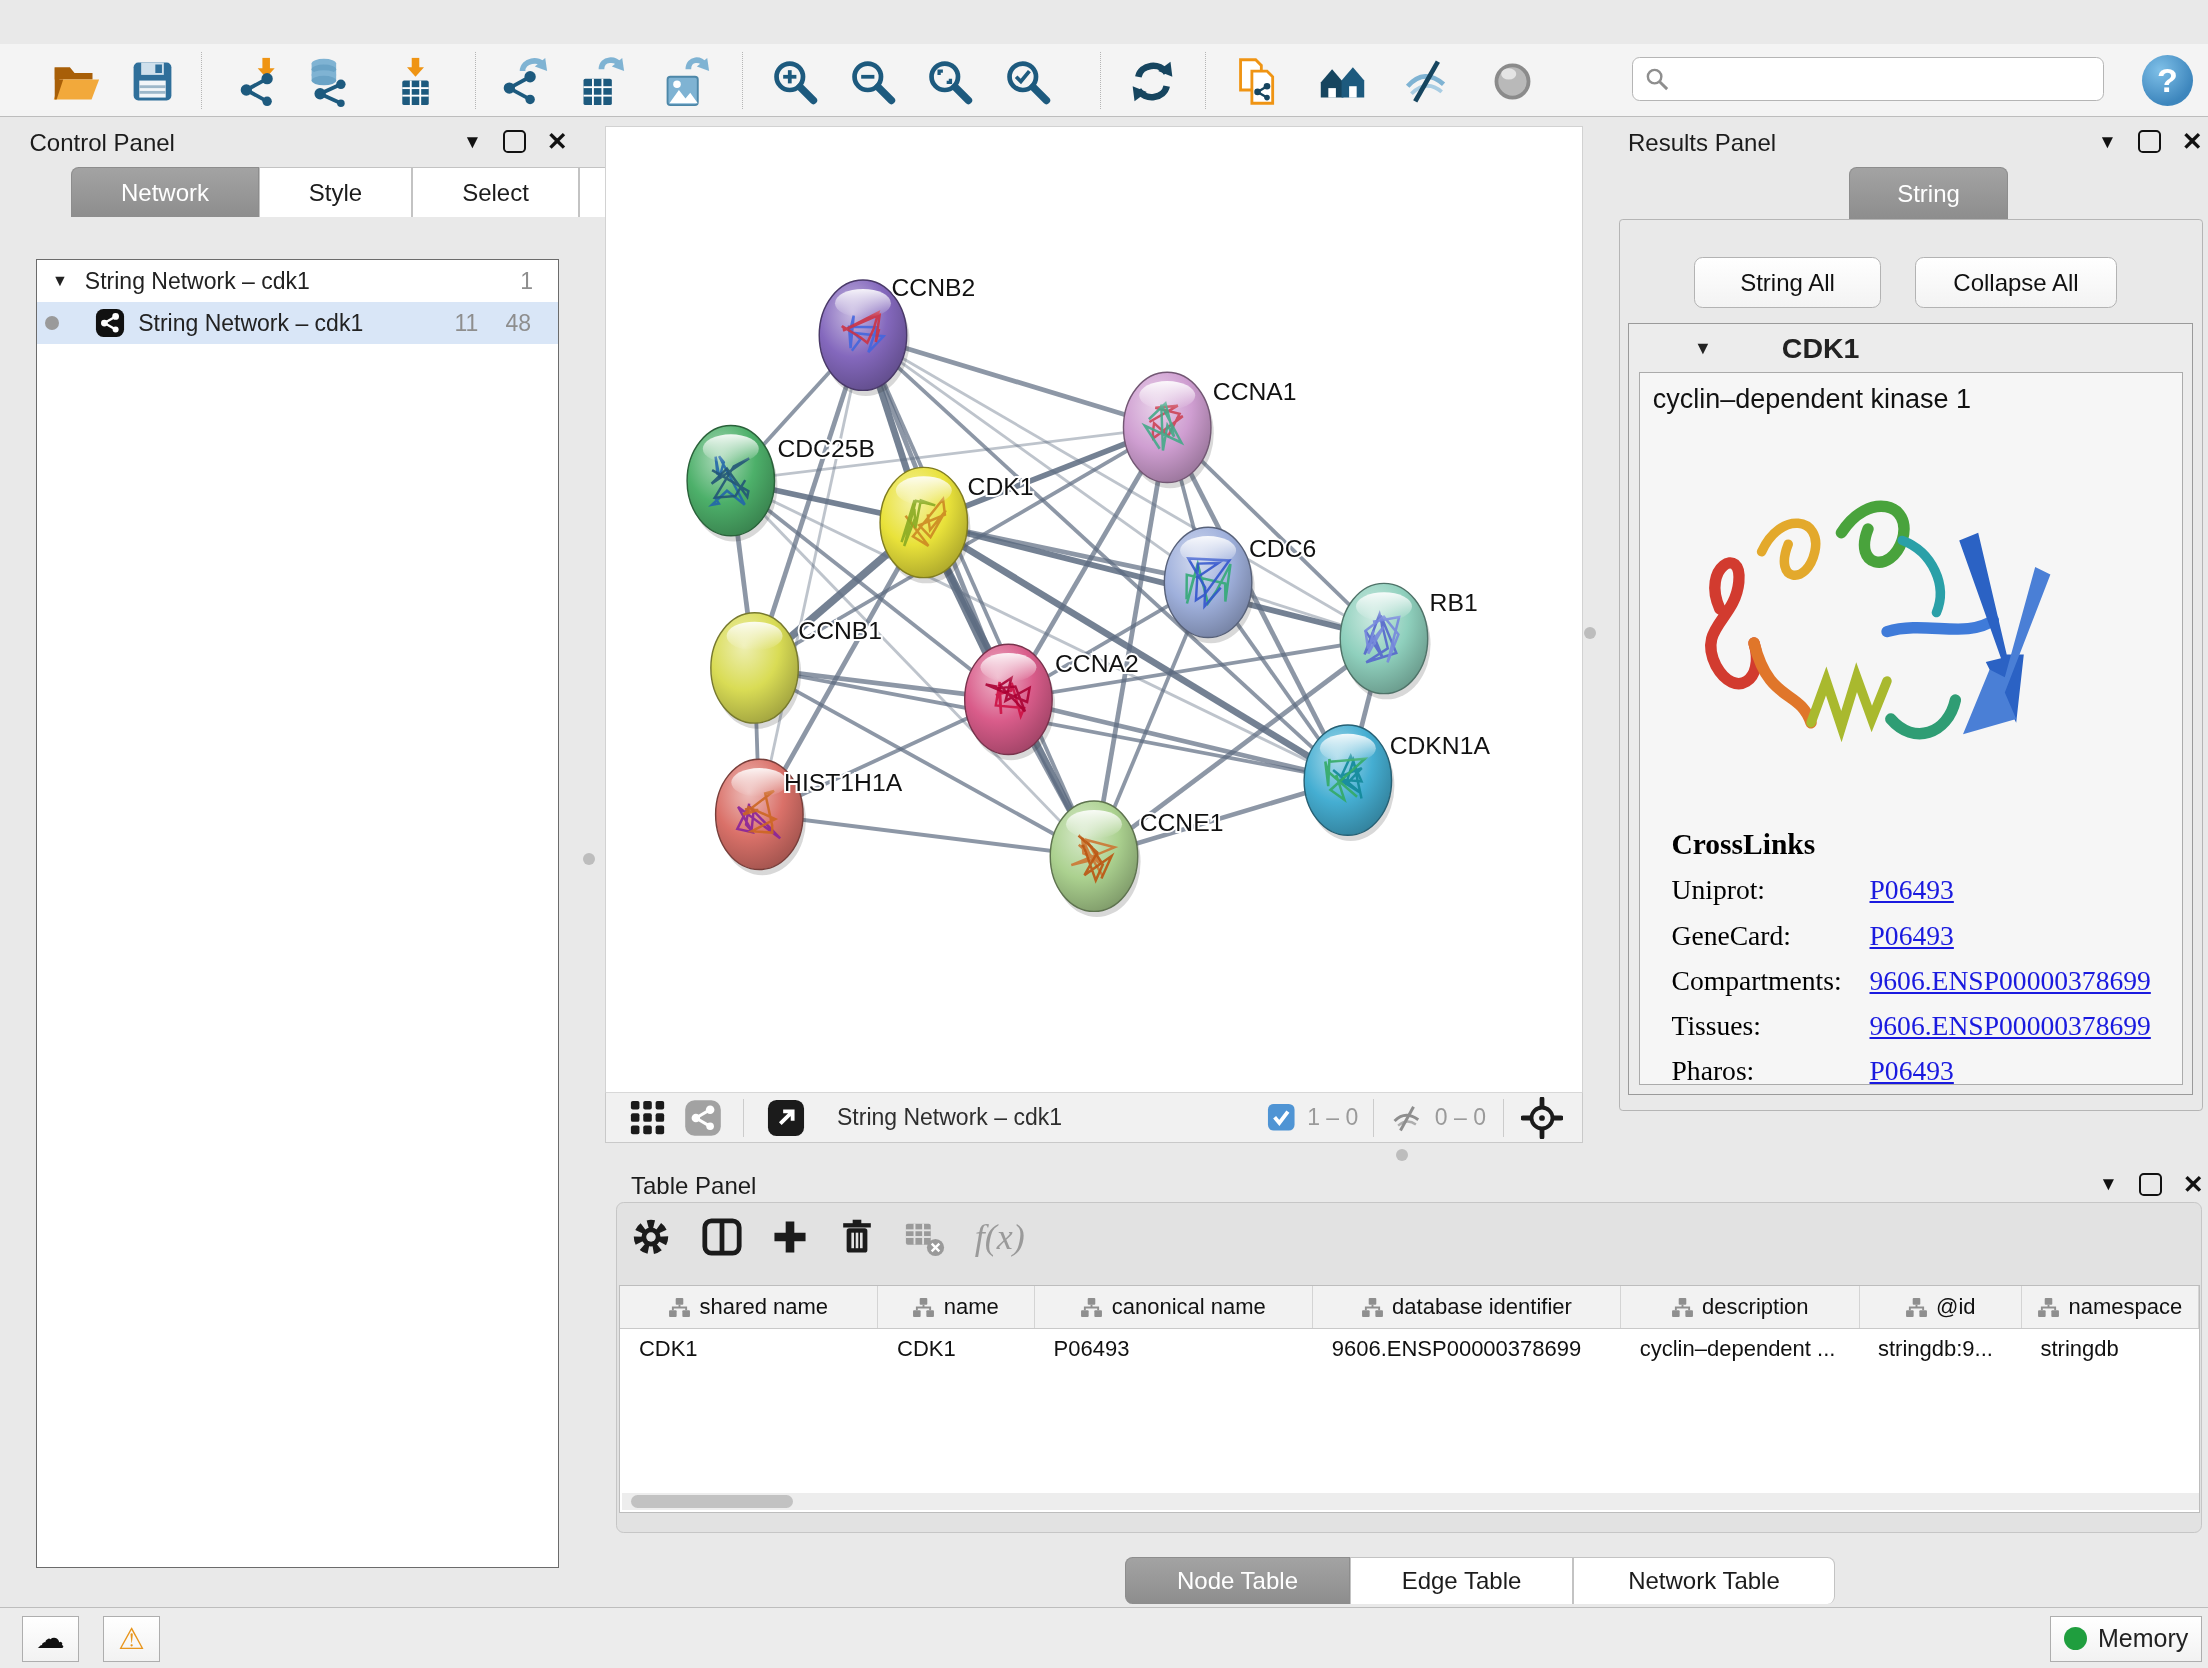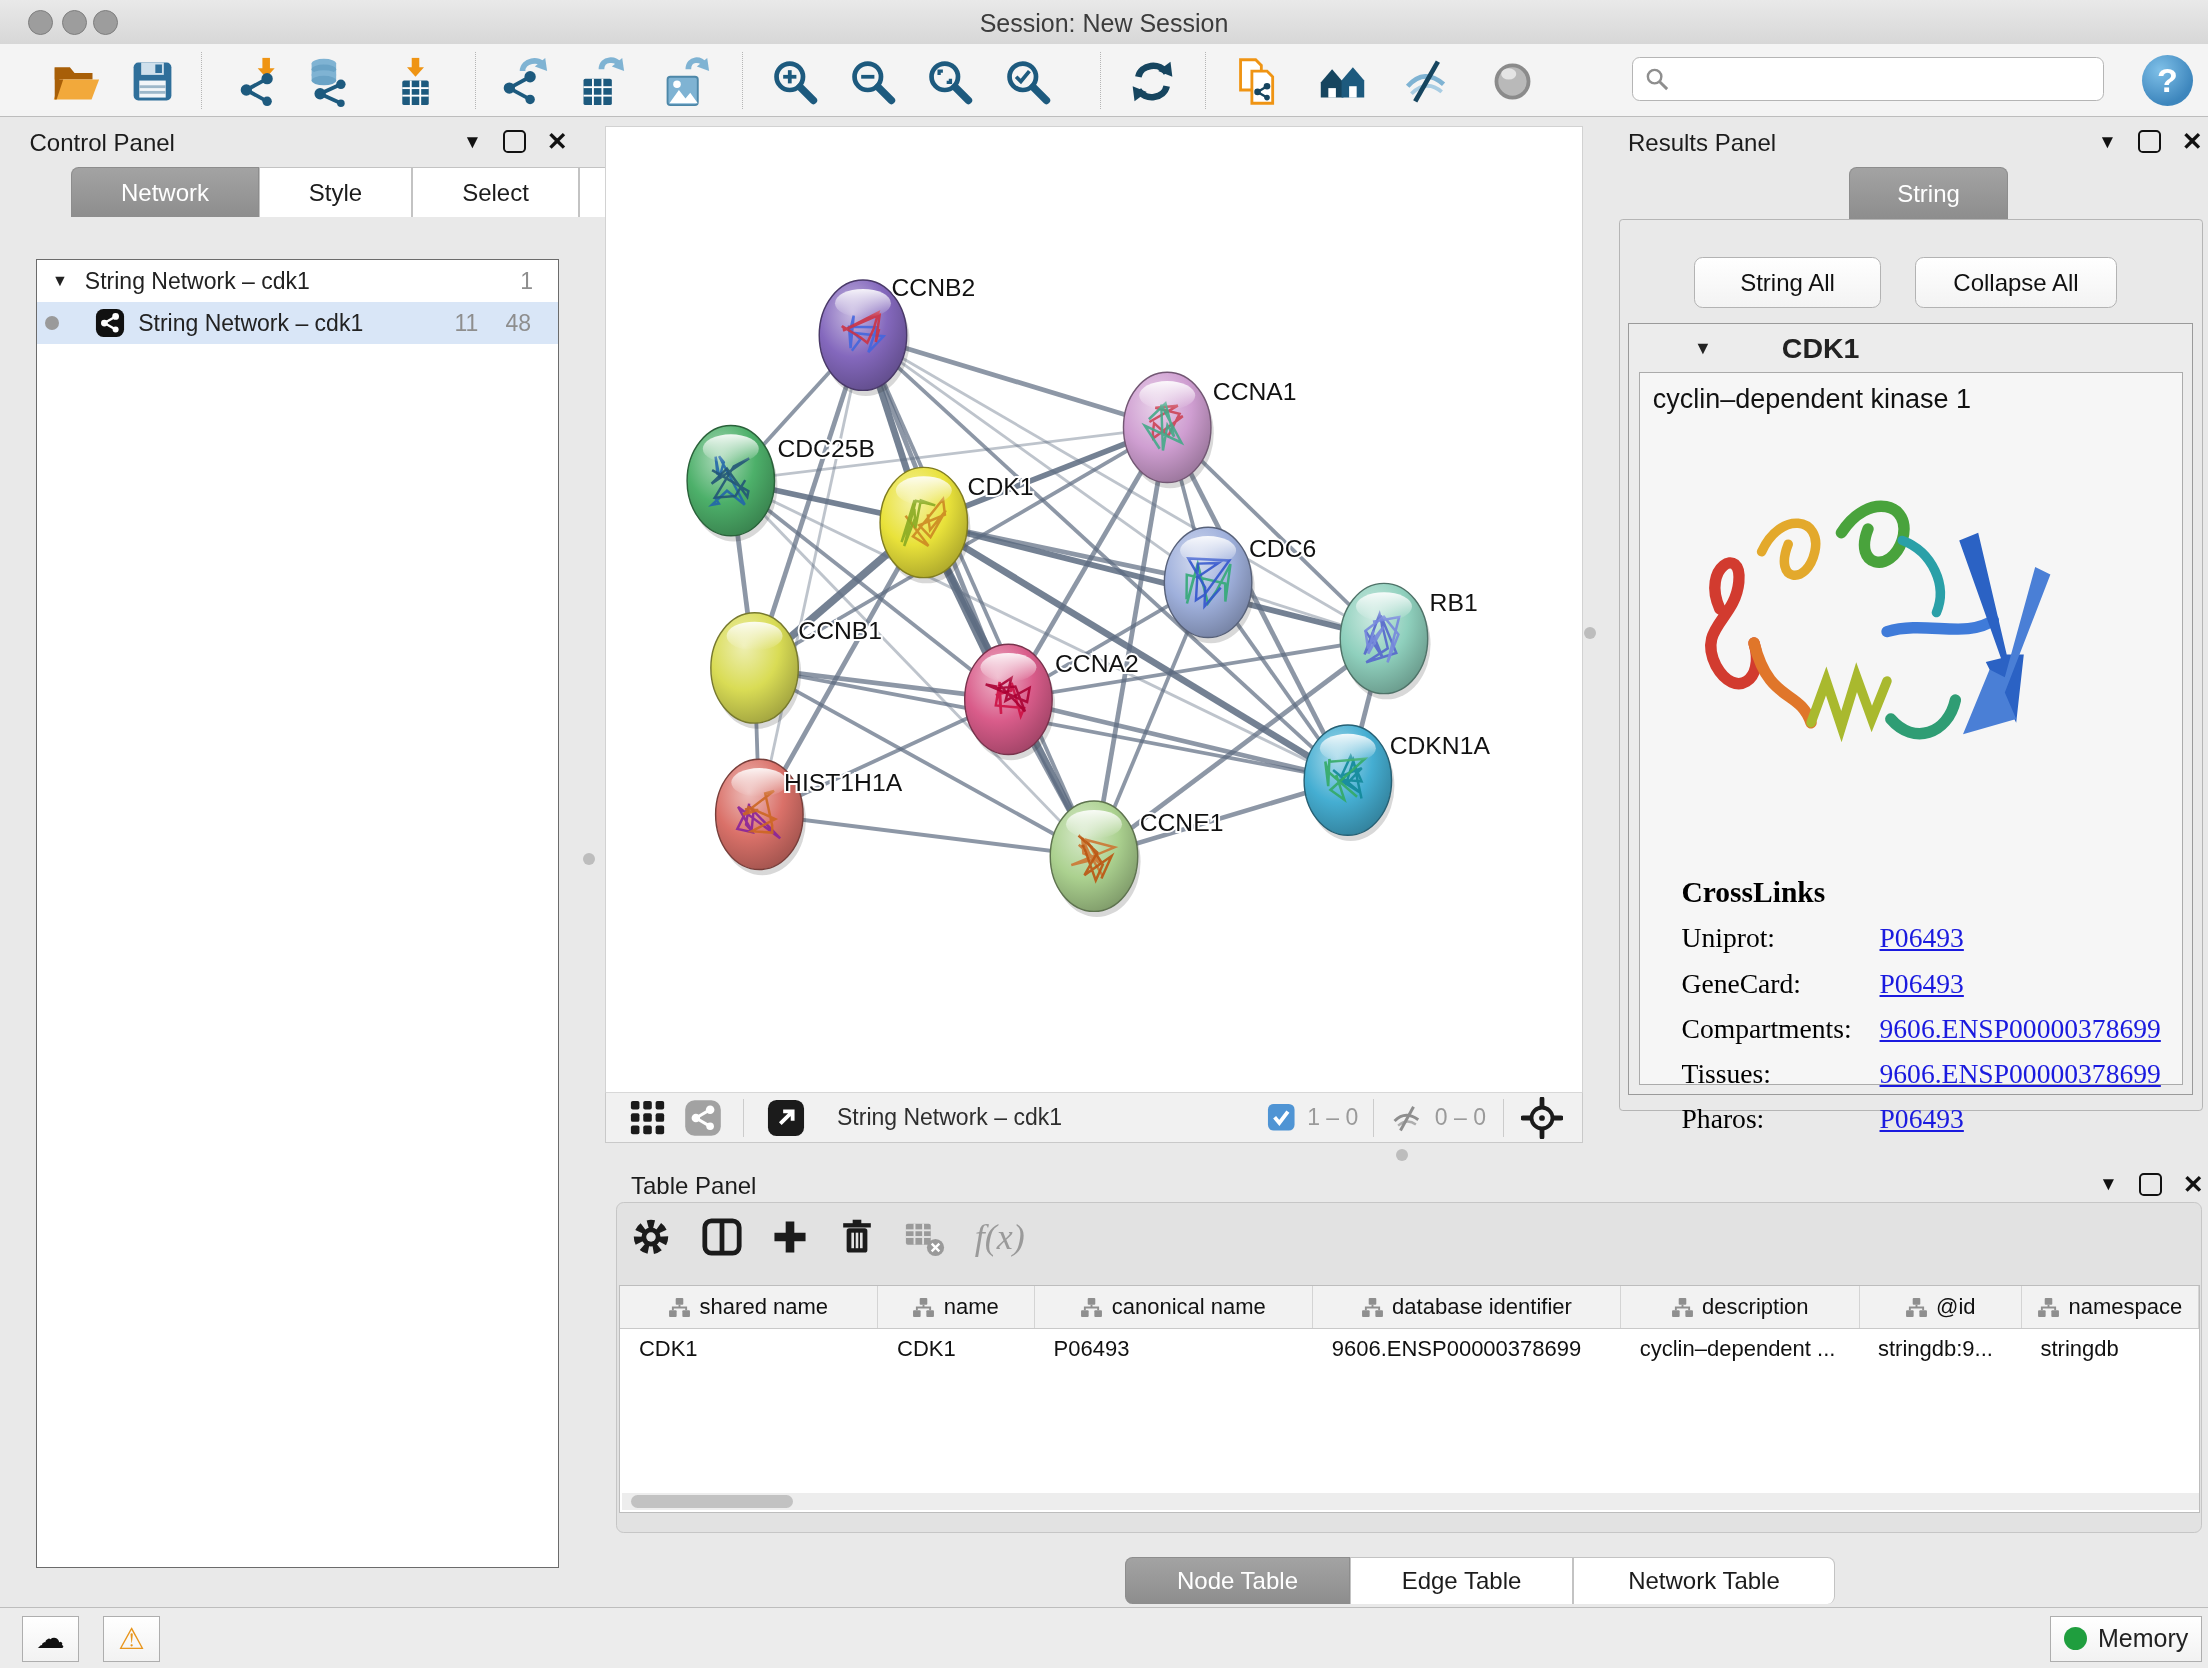--- a/index.html
+++ b/index.html
@@ -95,26 +95,20 @@
   .sbbtn{position:absolute;top:7.6px;height:44px;background:linear-gradient(#fff,#f2f2f2);
     border:1px solid #aeaeae;display:flex;align-items:center;justify-content:center;}
   .glyph{font-family:"DejaVu Sans",sans-serif;}
   .memdot{width:23px;height:23px;border-radius:50%;background:#1f9e3e;margin-right:11.4px;}
 </style>
 </head>
 <body>
 
 <div id="root">
 
-  <div class="abs titlebar">
-    <div class="light" style="left:27.6px"></div>
-    <div class="light" style="left:62px"></div>
-    <div class="light" style="left:93px"></div>
-    <div class="wintitle">Session: New Session</div>
-  </div>
 
   <div class="abs toolbar">
     <div class="tbi" style="left:49px">
       <svg width="51" height="51" viewBox="0 0 54 54">
           <path d="M5 12h16l5 6h19v7H5z" fill="#a85f08"></path>
           <path d="M4 46l7-21h41l-8 21z" fill="#f2a93b"></path>
           <path d="M5 12v34h2l7-21h-4z" fill="#a85f08"></path>
         </svg>
     </div>
     <div class="tbi" style="left:126px">
@@ -619,21 +613,21 @@
           <path d="M44 62 C54 40 76 44 72 62 C68 80 50 78 58 58" stroke="#e3a92c" stroke-width="5"></path>
           <path d="M70 152 l8 -22 8 24 8 -26 8 22 8-20" stroke="#a9b92e" stroke-width="5"></path>
           <path d="M86 52 C100 30 124 36 118 56 C112 74 92 70 100 50" stroke="#49a33c" stroke-width="6"></path>
           <path d="M112 150 C124 164 142 158 146 140" stroke="#2f9d74" stroke-width="6"></path>
           <path d="M118 56 C134 62 142 80 136 94" stroke="#2aa0a8" stroke-width="5"></path>
           <path d="M110 104 C130 98 152 108 166 98" stroke="#3f7bd9" stroke-width="6"></path>
         </g>
         <path d="M148 56 L170 118 L162 120 L178 152 L182 116 L173 116 L158 52 Z" fill="#2b62c4"></path>
         <path d="M188 70 L172 128 L164 124 L150 158 L178 150 L172 136 L196 74 Z" fill="#4a7fd6"></path>
       </svg>
-      <div class="xl" style="position:absolute;left:42px;top:455px;margin-top:48px;">
+      <div class="xl" style="position:absolute;left:32px;top:455px;">
         <div class="xlhead">CrossLinks</div>
         <div id="xlrows">
             <div class="xlrow">
               <span class="lab">Uniprot:</span>
                  <a href="#">P06493</a>
             </div>
             <div class="xlrow">
               <span class="lab">GeneCard:</span>
                  <a href="#">P06493</a>
             </div>

